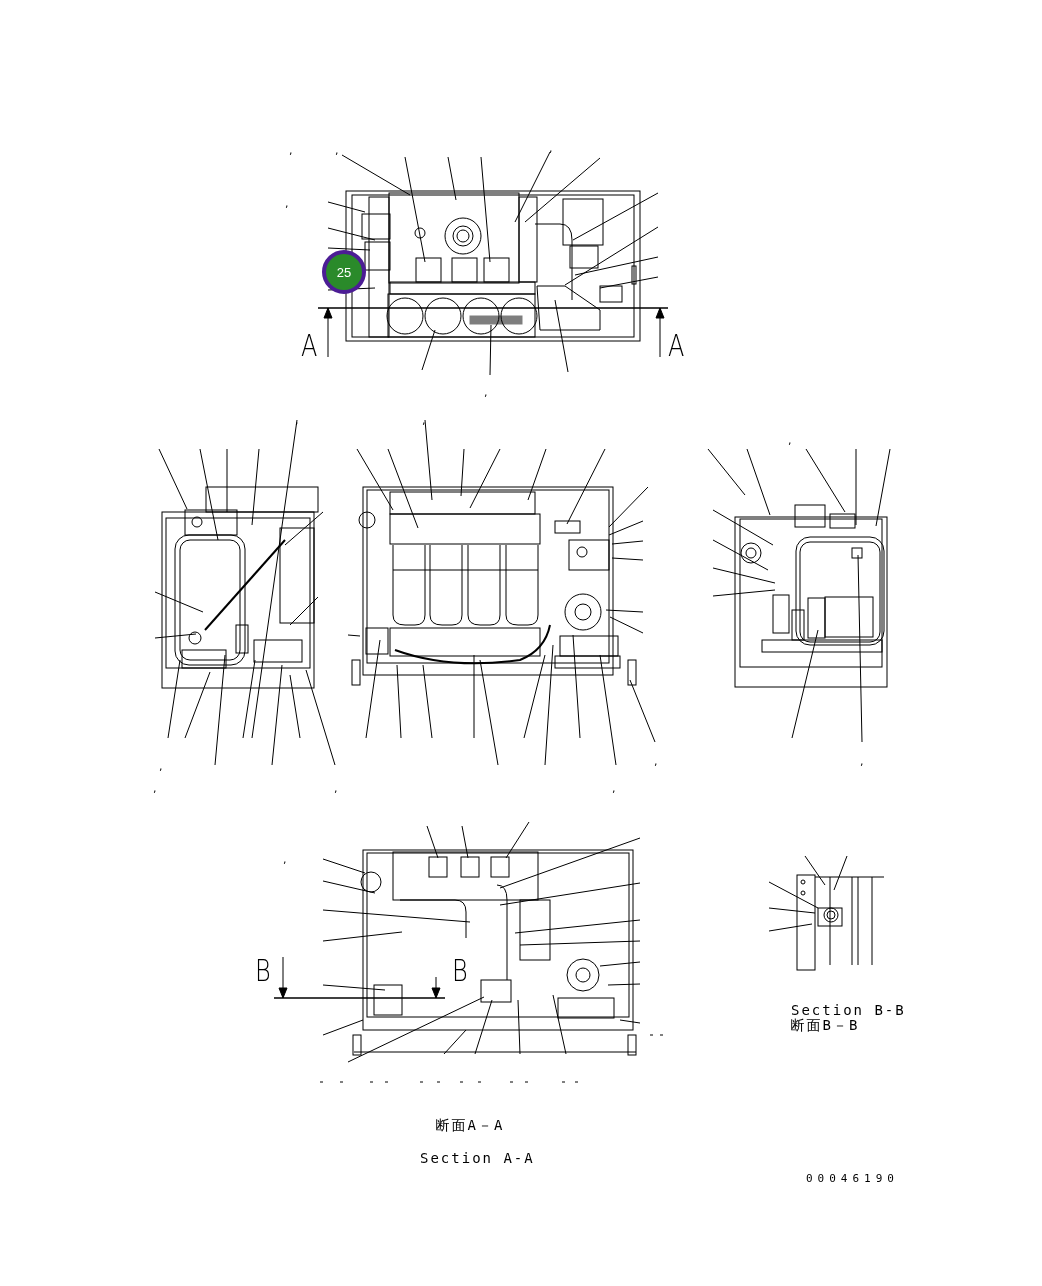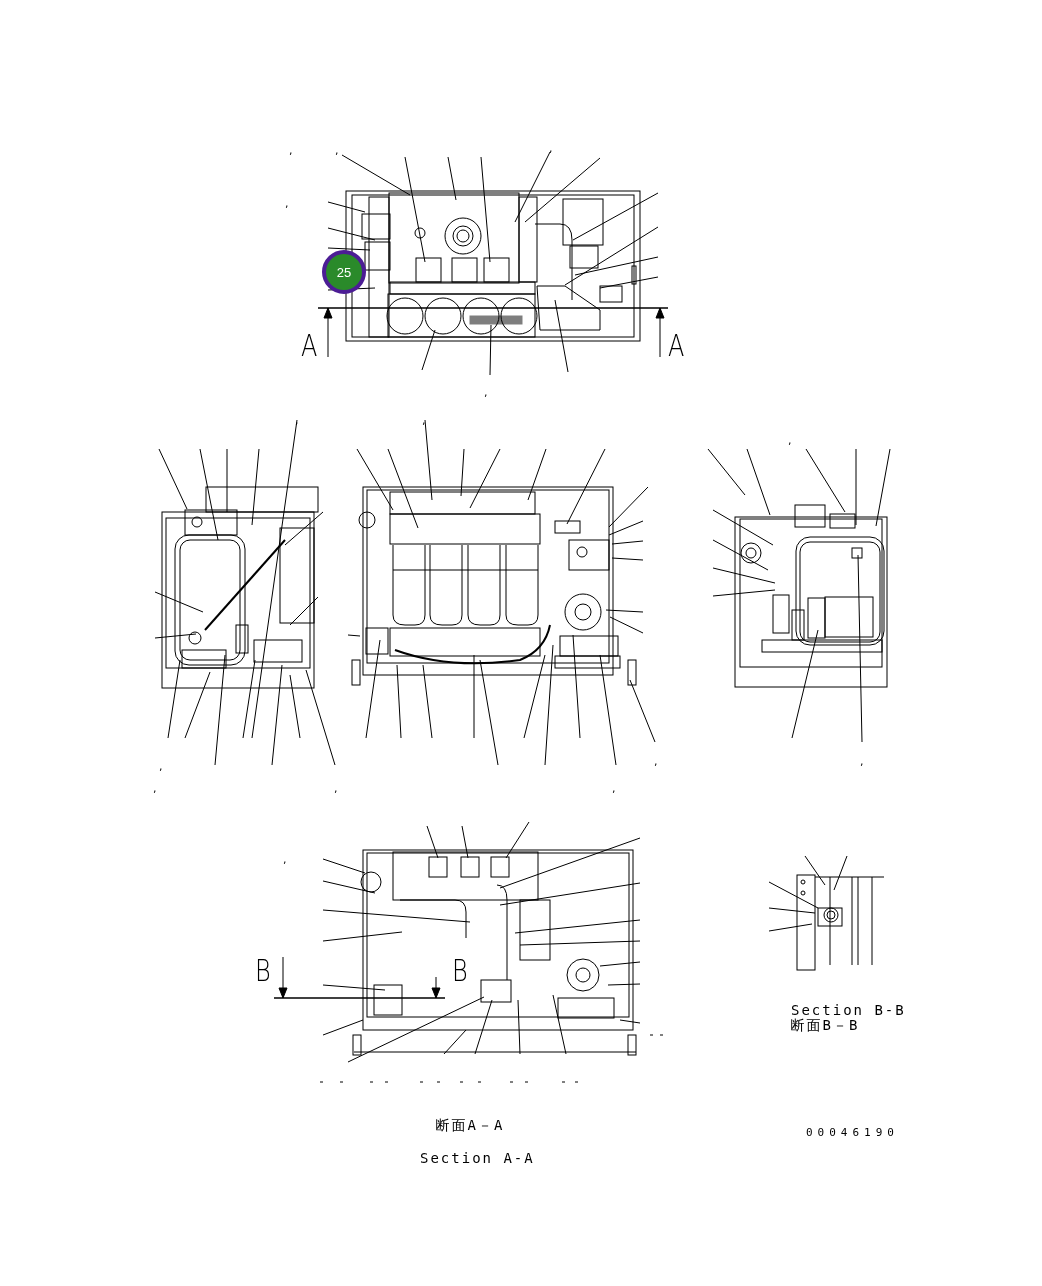--- a/index.html
+++ b/index.html
@@ -1,21 +1,21 @@
 <!DOCTYPE html>
 <html><head>
 <meta charset="utf-8">
 <style>
   html,body{margin:0;padding:0;background:#fff;}
   body{width:1042px;height:1286px;position:relative;overflow:hidden;font-family:"DejaVu Sans Mono",monospace;}
   svg.draw{position:absolute;left:0;top:0;}
   .lbl{position:absolute;font-family:"DejaVu Sans Mono",monospace;color:#000;white-space:nowrap;}
   .sec-letter{font-family:"DejaVu Sans",sans-serif;font-size:30px;font-weight:200;transform:scaleX(0.8);}
   .caption{font-size:14px;letter-spacing:2px;text-align:center;}
-  .docnum{font-size:11px;letter-spacing:5px;}
+  .docnum{font-size:11px;letter-spacing:5px;margin-top:46px;}
   .badge{position:absolute;width:36px;height:36px;border-radius:50%;border:4px solid #4c1d95;display:flex;align-items:center;justify-content:center;color:#fff;font-family:"Liberation Sans",sans-serif;font-size:13px;}
   .comma{position:absolute;font-size:11px;font-family:"DejaVu Sans",sans-serif;}
 </style>
 </head>
 <body>
 
 <svg class="draw" width="1042" height="1286" viewBox="0 0 1042 1286" fill="none" stroke="#000" stroke-width="1">
 
   <g>
     <rect x="346" y="191" width="294" height="150"></rect>

